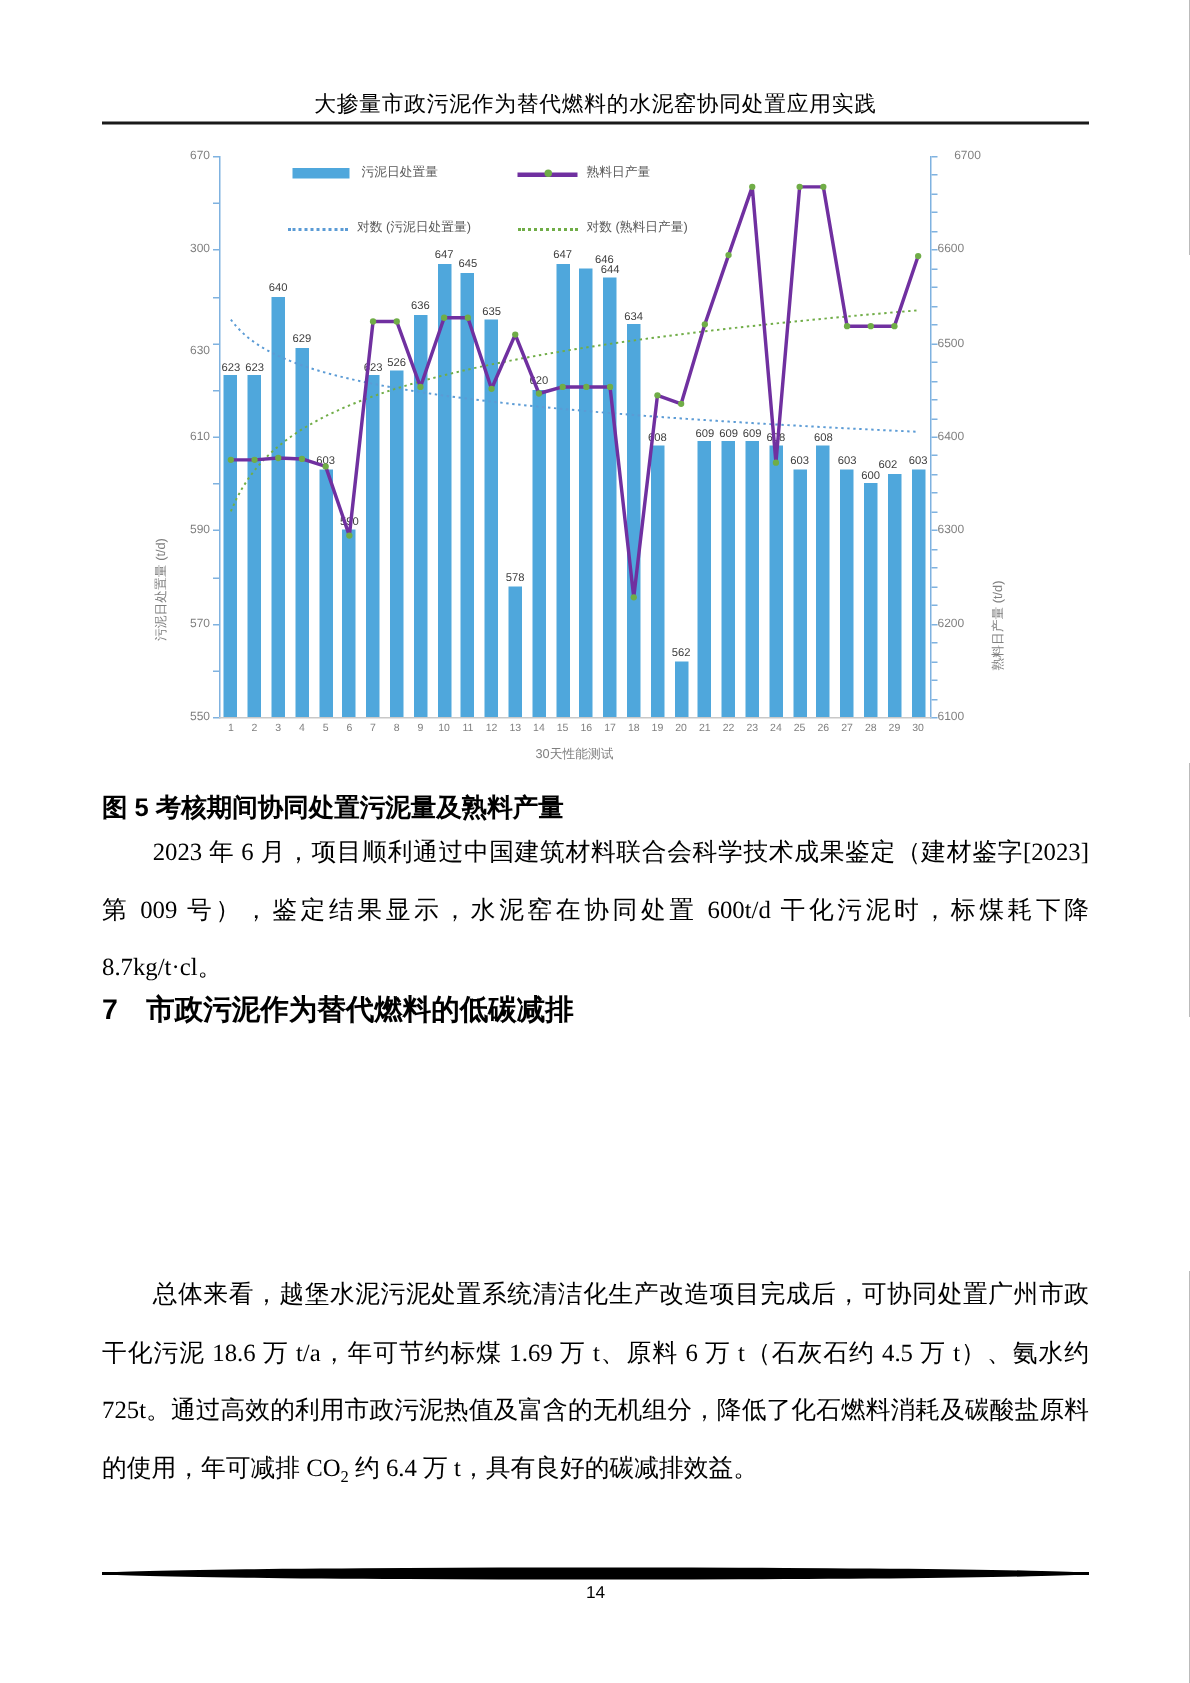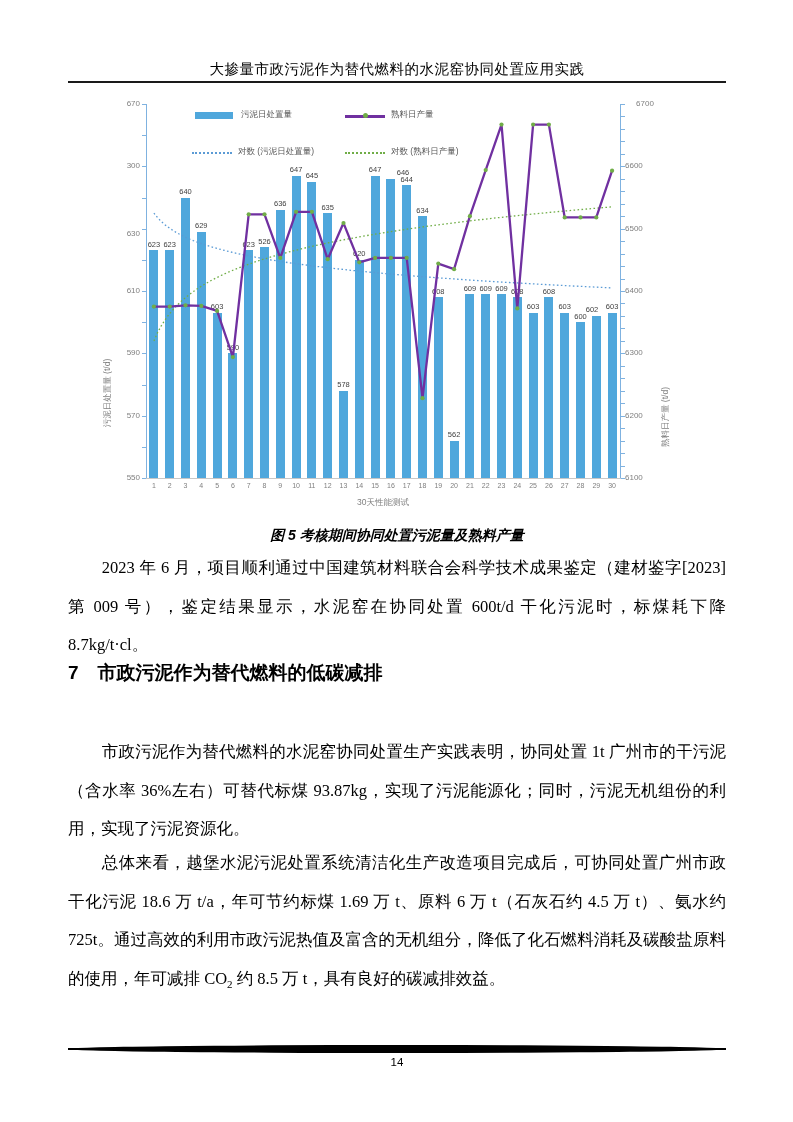--- a/index.html
+++ b/index.html
@@ -34,22 +34,22 @@
   #chart-svg{position:absolute;left:0;top:0;}
   
   .legend-item{position:absolute;height:14px;}
   .legend-label{position:absolute;left:46px;top:1px;white-space:nowrap;
                 font-family:"Liberation Sans","DejaVu Sans",sans-serif;font-size:8.5px;color:#595959;}
   .sw-bar{position:absolute;left:0;top:4px;width:38px;height:7px;}
   .sw-line{position:absolute;left:0;top:7px;width:40px;height:2.5px;}
   .sw-dot{position:absolute;left:18px;top:5px;width:5px;height:5px;border-radius:50%;}
   .sw-dotted{position:absolute;left:0;top:7px;width:40px;height:0;border-top:2px dotted;}
   
-  .fig-caption{position:absolute;top:527px;left:68px;width:658px;text-align:center;
-               font-family:"Liberation Sans","DejaVu Sans",sans-serif;font-weight:bold;font-size:14px;font-style:italic;}
+  .fig-caption{position:absolute;top:527px;left:68px;width:658px;text-align:left;
+               font-family:"Liberation Sans","DejaVu Sans",sans-serif;font-weight:bold;font-size:17px;}
   .para{position:absolute;left:68px;width:658px;margin:0;font-size:16.5px;line-height:38.6px;
         text-align:justify;text-indent:2.05em;}
   #p1{top:549px;}
   .h4{position:absolute;left:68px;top:660px;width:658px;margin:0;
       font-family:"Liberation Sans","DejaVu Sans",sans-serif;font-size:19px;font-weight:bold;}
   .h41{position:absolute;left:68px;top:701px;width:658px;margin:0;
        font-family:"Liberation Sans","DejaVu Sans",sans-serif;font-size:16.5px;font-weight:bold;}
   #p2{top:733px;}
   #p3{top:844px;}
   sub{font-size:11px;}
@@ -282,21 +282,20 @@
       <div class="tick-label right" style="top: 317.667px;">6200</div>
       <div class="tick-label right" style="top: 380px;">6100</div>
     </div>
 
   <div class="fig-caption">图 5 考核期间协同处置污泥量及熟料产量</div>
 
   <p class="para" id="p1">2023 年 6 月，项目顺利通过中国建筑材料联合会科学技术成果鉴定（建材鉴字[2023]第 009 号），鉴定结果显示，水泥窑在协同处置 600t/d 干化污泥时，标煤耗下降 8.7kg/t·cl。</p>
 
   <h2 class="h4">7　市政污泥作为替代燃料的低碳减排</h2>
 
-  <p class="para" id="p2">市政污泥作为替代燃料的水泥窑协同处置生产实践表明，协同处置 1t 广州市的干污泥（含水率 36%左右）可替代标煤 93.87kg，实现了污泥能源化；同时，污泥无机组份的利用，实现了污泥资源化。</p>
-
-  <p class="para" id="p3"><span>总体来看，越堡水泥污泥处置系统清洁化生产改造项目完成后，可协同处置广州市政干化污泥 18.6 万 t/a，年可节约标煤 1.69 万 t、原料 6 万 t（石灰石约 4.5 万 t）、氨水约 725t。通过高效的利用市政污泥热值及富含的无机组分，降低了化石燃料消耗及碳酸盐原料的使用，年可减排 CO</span><sub>2</sub><span> 约 8.5 万 t，具有良好的碳减排效益。</span></p>
+
+  <p class="para" id="p3"><span>总体来看，越堡水泥污泥处置系统清洁化生产改造项目完成后，可协同处置广州市政干化污泥 18.6 万 t/a，年可节约标煤 1.69 万 t、原料 6 万 t（石灰石约 4.5 万 t）、氨水约 725t。通过高效的利用市政污泥热值及富含的无机组分，降低了化石燃料消耗及碳酸盐原料的使用，年可减排 CO</span><sub>2</sub><span> 约 6.4 万 t，具有良好的碳减排效益。</span></p>
 
   <div class="footer-lens"></div>
   <div class="footer-bar"></div>
   <div class="footer-page">14</div>
 
 </div>
 
 </body></html>

